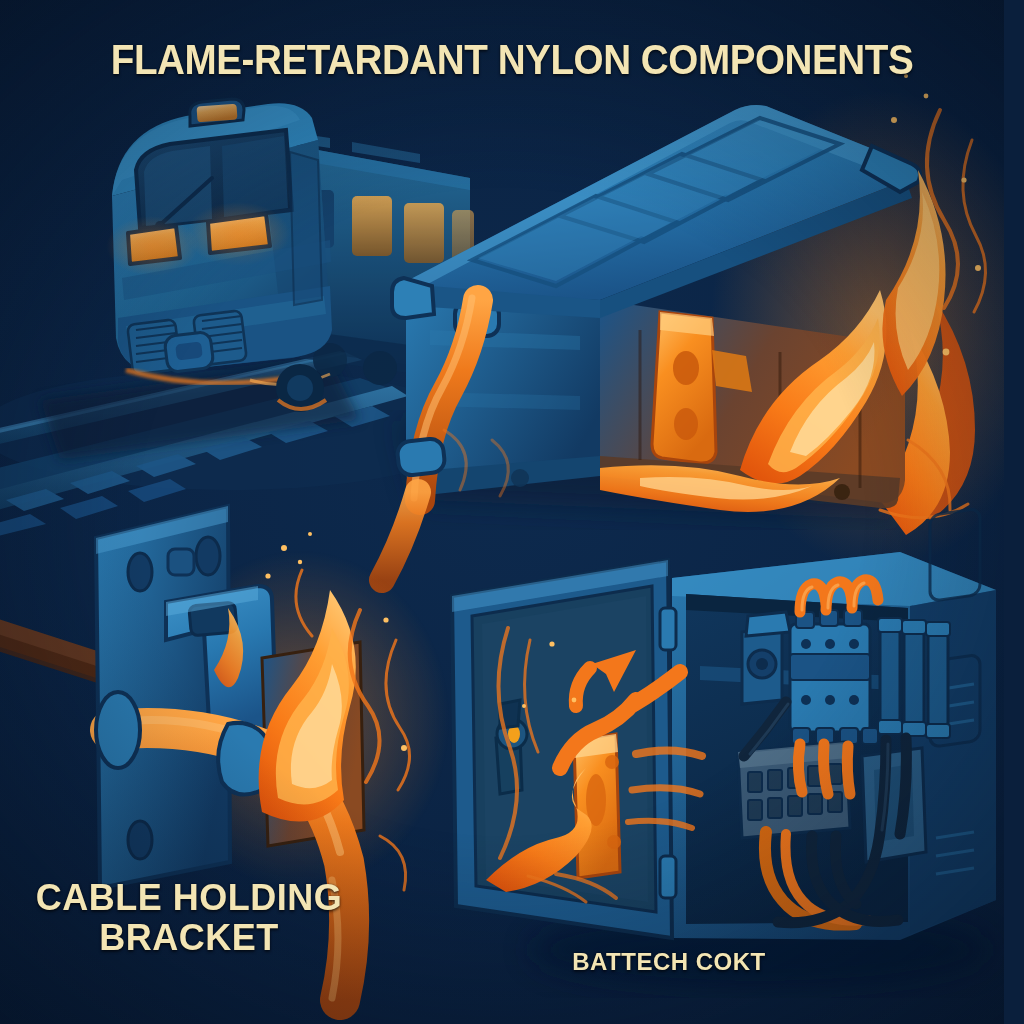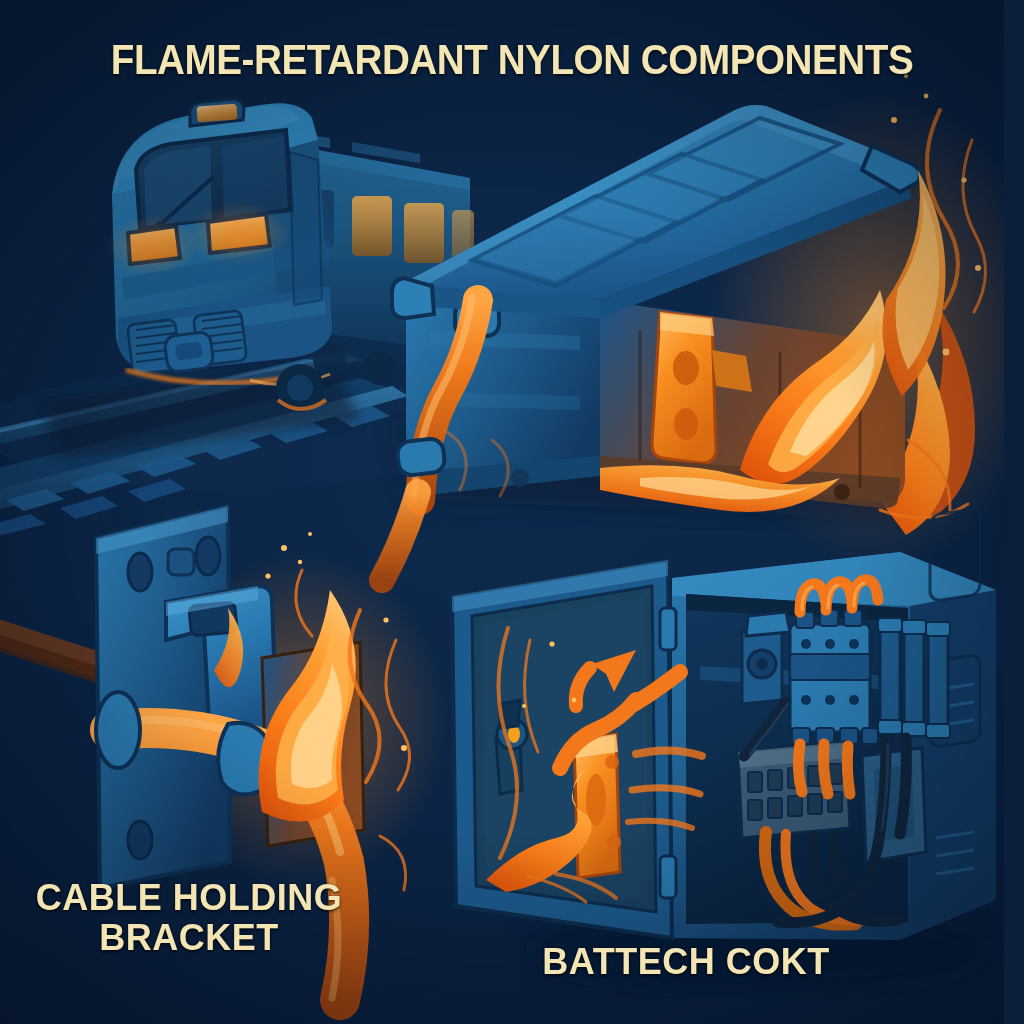--- a/index.html
+++ b/index.html
@@ -42,23 +42,23 @@
     letter-spacing: -0.5px;
     transform: scaleX(0.92);
   }
   #label-bracket {
     left: 24px; top: 878px;
     width: 330px;
     font-size: 36px;
     line-height: 40px;
   }
   #label-cabinet {
-    left: 461px; top: 944px;
+    left: 444px; top: 944px;
     width: 450px;
-    font-size: 36px;
+    font-size: 24px;
     line-height: 36px;
   }
   .vignette {
     position: absolute;
     inset: 0;
     pointer-events: none;
     background:
       radial-gradient(ellipse 80% 70% at 50% 50%, rgba(0,0,0,0) 45%, rgba(3,12,26,0.55) 100%);
   }
 </style>

